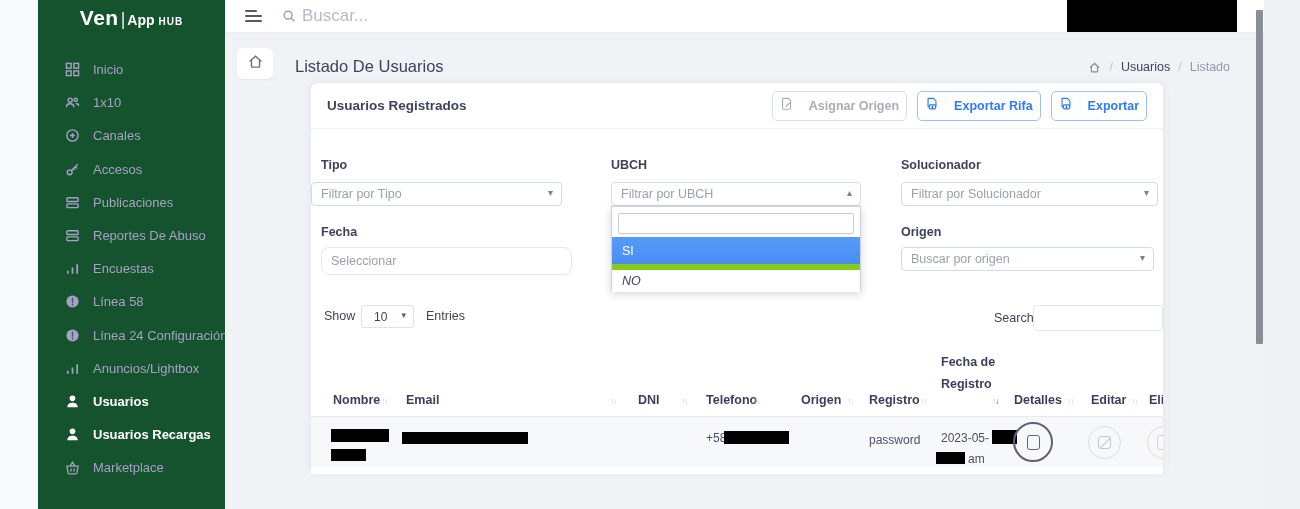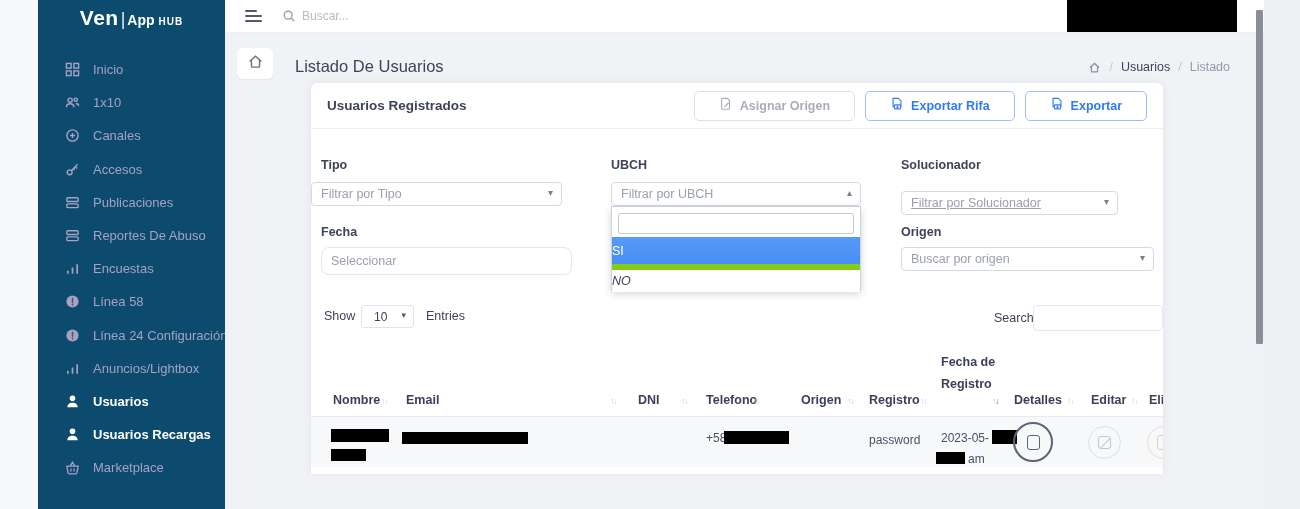--- a/index.html
+++ b/index.html
@@ -1,21 +1,21 @@
 <!DOCTYPE html>
 <html><head>
 <meta charset="utf-8">
 <style>
   * { margin:0; padding:0; box-sizing:border-box; }
   html,body { width:1300px; height:509px; overflow:hidden;
     font-family:"Liberation Sans", sans-serif; background:#f8f9fb; }
 
   
   .sidebar { position:absolute; left:38px; top:0; width:187px; height:509px;
-    background:#0c4a6e; overflow:hidden; }
+    background:#14532d; overflow:hidden; }
   .logo { position:absolute; top:6px; left:0; width:100%; text-align:center;
     color:#fff; white-space:nowrap; }
   .logo .l1 { font-size:21px; font-weight:700; letter-spacing:.5px; }
   .logo .lp { font-size:18px; font-weight:300; margin:0 2px; opacity:.9; }
   .logo .l2 { font-size:14px; font-weight:600; }
   .logo .l3 { font-size:10px; font-weight:700; letter-spacing:1px; margin-left:4px; }
   .nav { position:absolute; top:53px; left:0; right:0; }
   .nav-item { height:33.2px; display:flex; align-items:center; padding-left:27px;
     color:#a6a2c4; font-size:13px; cursor:pointer; white-space:nowrap; }
   .nav-item .nico { width:15px; height:15px; margin-right:13px; flex:0 0 15px; display:flex; align-items:center; }
@@ -24,21 +24,21 @@
 
   
   .main { position:absolute; left:225px; top:0; width:1039px; height:509px; background:#f0f2f6; }
   .topbar { position:absolute; left:0; top:0; width:100%; height:33px; background:#ffffff;
     border-bottom:1px solid #eceef2; }
   .burger { position:absolute; left:20px; top:9px; width:18px; height:14px; cursor:pointer; }
   .burger i { position:absolute; left:0; height:2px; background:#555a6b; border-radius:1px; display:block; }
   .burger .b1 { top:1px; width:12px; } .burger .b2 { top:6px; width:17px; } .burger .b3 { top:11px; width:17px; }
   .search-ic { position:absolute; left:57px; top:9px; color:#9aa0ab; }
   .buscar { position:absolute; left:77px; top:6px; width:220px; height:20px; border:none; outline:none;
-    font-size:12px; color:#6b7080; background:transparent; font-family:"Liberation Sans",sans-serif; }
+    font-size:17px; color:#6b7080; background:transparent; font-family:"Liberation Sans",sans-serif; }
   .buscar::placeholder { color:#b7bbc6; }
   .redact-top { position:absolute; left:842px; top:0; width:170px; height:32px; background:#000; }
 
   .home-btn { position:absolute; left:12px; top:48px; width:36px; height:31px; background:#fff;
     border-radius:6px; display:flex; align-items:center; justify-content:center; color:#6b7082;
     box-shadow:0 1px 2px rgba(30,40,60,.06); cursor:pointer; }
   .page-title { position:absolute; left:70px; top:57px; font-size:16.5px; color:#3e4357; font-weight:500; }
   .breadcrumb { position:absolute; right:34px; top:60px; display:flex; align-items:center; gap:8px;
     font-size:12.5px; color:#9599a6; }
   .breadcrumb .bc-home { color:#8b90a0; display:flex; cursor:pointer; }
@@ -46,40 +46,40 @@
   .breadcrumb .bc-sep { color:#c3c6cf; }
 
   
   .card { position:absolute; left:85px; top:82px; width:854px; height:392px; background:#fff;
     border:1px solid #e8eaee; border-bottom:none; border-radius:7px 7px 0 0; overflow:hidden;
     box-shadow:0 0 10px rgba(28,39,60,.05); }
   .card-header { position:absolute; left:0; top:0; width:100%; height:46px;
     border-bottom:1px solid #eef0f3; display:flex; align-items:center; padding:0 16px; }
   .card-title { font-size:13.5px; font-weight:700; color:#3e4357; }
   .hdr-actions { margin-left:auto; display:flex; gap:10px; }
-  .btn { height:30px; padding:0 24px; border-radius:5px; background:#fff; display:flex;
-    align-items:center; gap:7px; font-size:12.5px; font-weight:600; cursor:pointer; white-space:nowrap;justify-content:center; }
+  .btn { height:30px; padding:0 7px; border-radius:5px; background:#fff; display:flex;
+    align-items:center; gap:15px; font-size:12.5px; font-weight:600; cursor:pointer; white-space:nowrap;justify-content:center; }
   .btn-muted { border:1px solid #dcdfe4; color:#a9adb8; }
   .btn-blue  { border:1px solid #9dc0fa; color:#2f7bf5; }
 
   .flabel { position:absolute; font-size:12.5px; font-weight:600; color:#3e4357; }
   .fselect { position:absolute; height:24px; border:1px solid #d5d9e0; border-radius:4px; background:#fff;
     font-size:12.5px; color:#9aa0ac; display:flex; align-items:center; padding:0 22px 0 9px; cursor:pointer; }
   .fselect::after { content:"▾"; position:absolute; right:8px; top:4px; font-size:10px; color:#7b8090; }
   .fselect.open::after { content:"▴"; }
   .finput { position:absolute; height:28px; border:1px solid #e4e7eb; border-radius:8px; background:#fff;
     font-size:12.5px; color:#6b7080; padding:0 9px; outline:none; font-family:"Liberation Sans",sans-serif; }
   .finput::placeholder { color:#9aa0ac; }
 
   .dd-panel { position:absolute; left:300px; top:123px; width:250px; height:85px; background:#fff;
     border:1px solid #cdd1d9; box-shadow:0 3px 8px rgba(20,30,50,.18); z-index:5; }
   .dd-search { position:absolute; left:6px; top:6px; width:236px; height:21px; border:1px solid #c6cad2;
     border-radius:2px; outline:none; padding:0 6px; font-size:12px; font-family:"Liberation Sans",sans-serif; }
   .dd-opt { position:absolute; left:0; width:100%; height:27px; display:flex; align-items:center;
-    font-size:12.5px; cursor:pointer; }
+    padding-left:10px; font-size:12.5px; cursor:pointer; }
   .dd-opt.sel { top:30px; background:linear-gradient(#569bf8,#4a8df5); color:#fff; }
   .dd-opt.plain { top:57px; height:28px; color:#3e4357; border-top:6px solid #84cc16; background:#fff;font-style:italic; }
 
   .etext { position:absolute; font-size:12.5px; color:#3e4357; }
   .page-select { position:absolute; left:50px; top:222px; width:53px; height:23px; border:1px solid #e0e3e8;
     border-radius:3px; background:#fff; font-size:12px; color:#3e4357; display:flex; align-items:center;
     padding-left:12px; cursor:pointer; }
   .page-select::after { content:"▾"; position:absolute; right:7px; top:4px; font-size:9px; color:#555a6b; }
   .search-input { position:absolute; left:722px; top:222px; width:130px; height:26px; border:1px solid #e4e7eb;
     border-radius:4px; outline:none; padding:0 8px; font-size:12px; background:#fff;
@@ -312,21 +312,21 @@
     <div class="fselect open" style="left:300px; top:99px; width:250px;">
         <span>Filtrar por UBCH</span>
       </div>
     <div class="dd-panel">
       <input class="dd-search" value="" style="">
       <div class="dd-opt sel">SI</div>
       <div class="dd-opt plain">NO</div>
     </div>
 
     <div class="flabel" style="left:590px; top:75px;">Solucionador</div>
-    <div class="fselect" style="left:590px; top:108px; width:217px;text-decoration:underline;">
+    <div class="fselect" style="left:590px; top:99px; width:257px;">
         <span>Filtrar por Solucionador</span>
       </div>
     <div class="flabel" style="left:590px; top:142px;">Origen</div>
     <div class="fselect" style="left:590px; top:164px; width:253px;">
         <span>Buscar por origen</span>
       </div>
 
     <div class="etext" style="left:13px; top:226px;">Show</div>
     <div class="page-select">
         <span>10</span>

